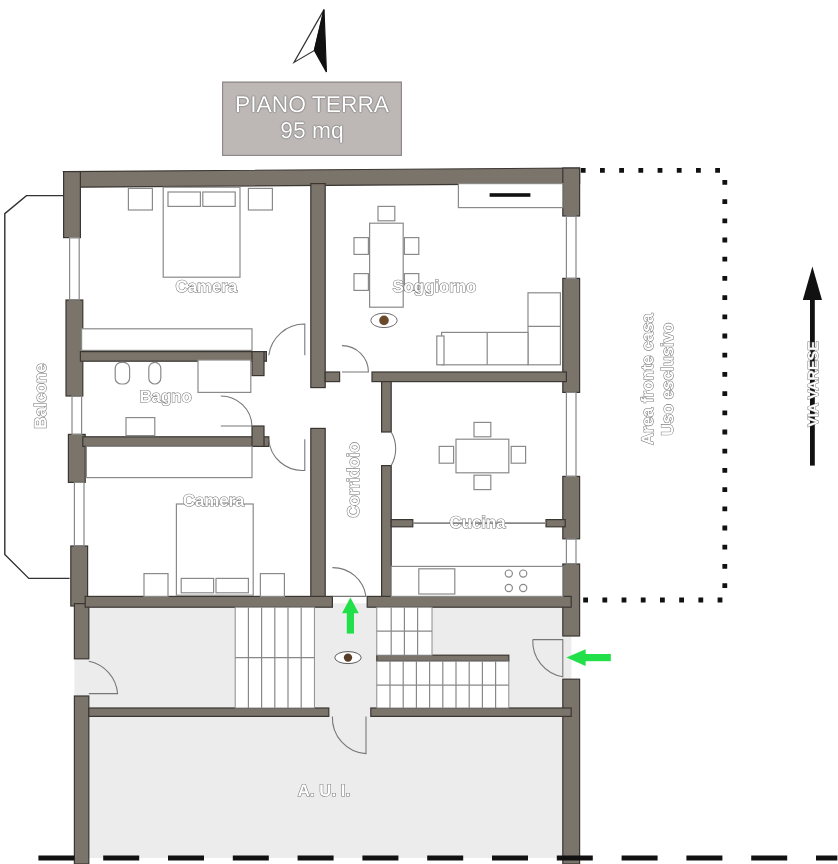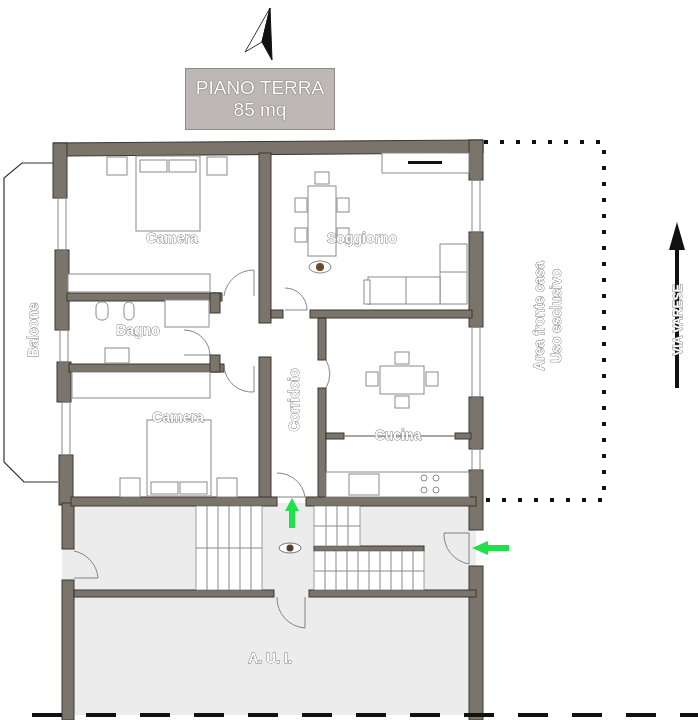--- a/index.html
+++ b/index.html
@@ -226,14 +226,14 @@
   <text class="lbl" x="0" y="0" font-size="14" text-anchor="middle" transform="translate(299,400) rotate(-90)">Corridoio</text>
   <text class="lbl" x="0" y="0" font-size="14" text-anchor="middle" transform="translate(38,330) rotate(-90)">Balcone</text>
   <text class="lbl" x="270" y="663" font-size="14" text-anchor="middle">A. U. I.</text>
   <text class="lbl" x="0" y="0" font-size="14" text-anchor="middle" transform="translate(544,316) rotate(-90)">Area fronte casa</text>
   <text class="lbl" x="0" y="0" font-size="14" text-anchor="middle" transform="translate(561,316) rotate(-90)">Uso esclusivo</text>
   <text class="lbl" x="0" y="0" font-size="12" text-anchor="middle" transform="translate(682,320) rotate(-90)">VIA VARESE</text>
 </svg>
 
 <div class="title-box">
   <div class="title-line">PIANO TERRA</div>
-  <div class="title-line">85 mq</div>
+  <div class="title-line">95 mq</div>
 </div>
 
 </body></html>

